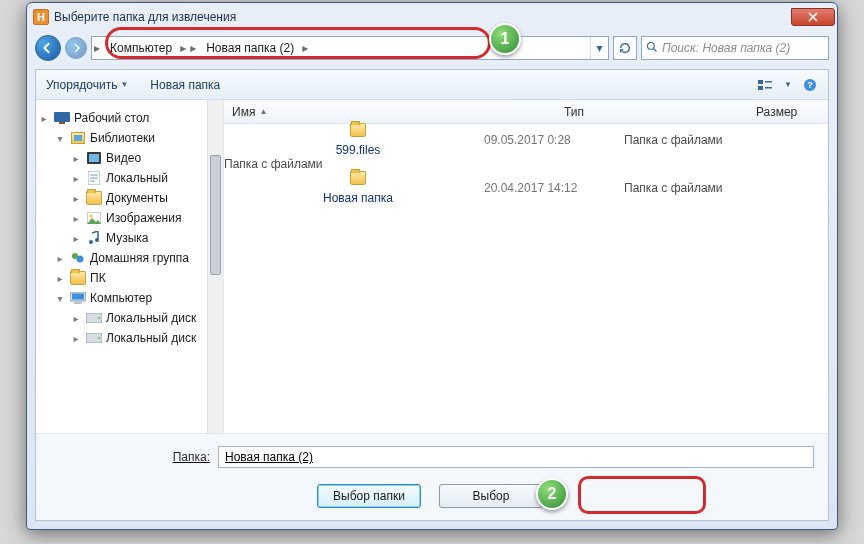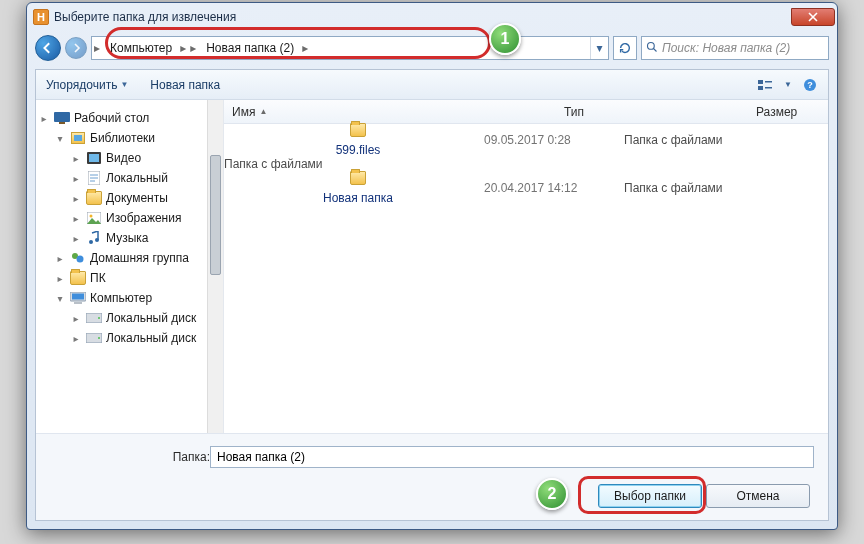--- a/index.html
+++ b/index.html
@@ -249,32 +249,32 @@
   .bottom {
     border-top:1px solid #e0e6ef;
     background:#f4f7fb;
     padding: 12px 14px;
     display:flex;
     flex-direction:column;
     gap:16px;
     position: relative;
   }
   .folder-row {
-    display:flex; align-items:center; gap:0;
+    display:flex; align-items:center; gap:8px;text-decoration:underline;
   }
   .folder-row label { width:160px; text-align:right; color:#2a2a2a;}
   .folder-row input {
     flex:1; height:22px;
     border:1px solid #9fb3c9;
     background:#fff;
     padding: 0 6px;
     font-family:inherit;font-size:12px;
   }
   .button-row {
-    display:flex; justify-content:flex-end; gap:4px; padding-right: 4px;
+    display:flex; justify-content:center; gap:18px; padding-right: 4px;
   }
   .btn {
     min-width: 104px;
     height: 24px;
     background: linear-gradient(#f7f9fc,#e6ecf3);
     border: 1px solid #8a9bae;
     border-radius: 3px;
     display:flex;align-items:center;justify-content:center;
     color:#1a1a1a;
   }
@@ -539,21 +539,21 @@
     <div class="bottom">
       <div class="folder-row">
         <label>Папка:</label>
         <input type="text" value="Новая папка (2)" style="">
       </div>
       <div class="button-row">
         <div class="btn primary">
               <span>Выбор папки</span>
             </div>
         <div class="btn">
-              <span>Отмена</span>
+              <span>Выбор</span>
             </div>
       </div>
       <div class="hl-btn" style="right:122px; bottom:6px; width:128px; height:38px;"></div>
       <div class="badge" style="right:260px; bottom:10px;">2</div>
     </div>
   </div>
 
 </div>
 </div>
 

